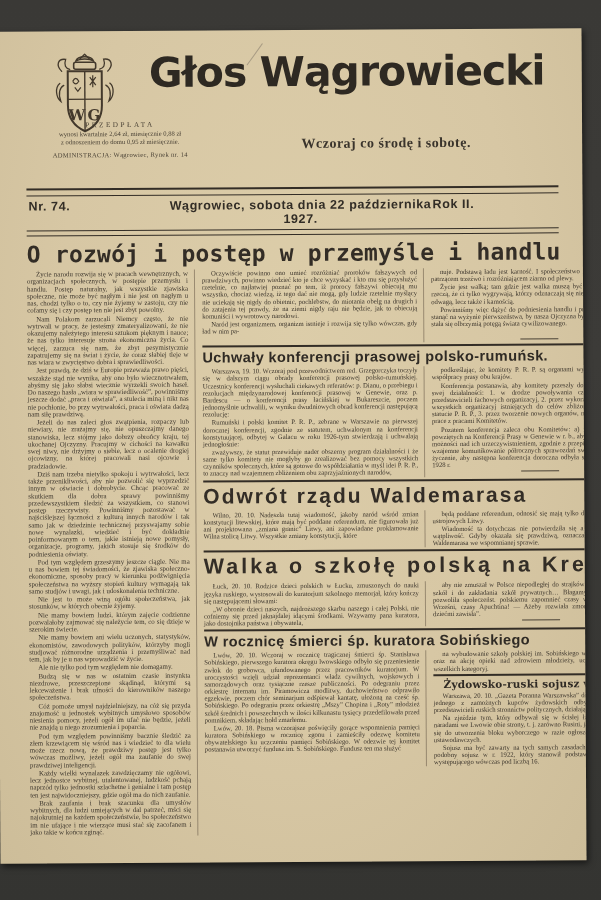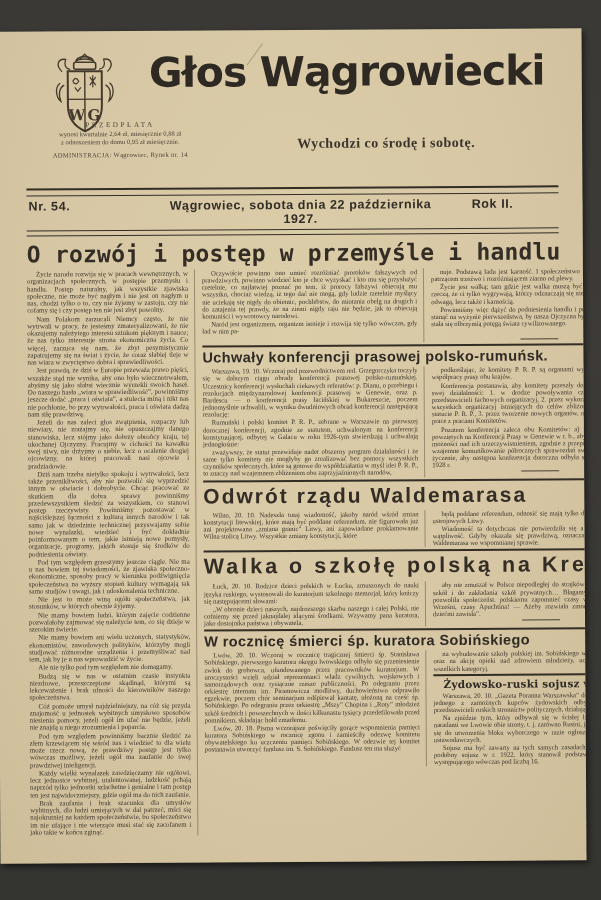--- a/index.html
+++ b/index.html
@@ -50,21 +50,21 @@
   .sec-rule{border-top:2.5px solid #332d26;margin:2px 0;}
   .end-rule{width:38px;border-top:1px solid #4a4236;margin:3px auto 2px;}
   
   .dateline{
     display:flex;align-items:baseline;padding:3px 6px 3px 2px;
     font-family:"Liberation Sans",sans-serif;font-weight:bold;
     font-size:12.5px;color:#322d26;letter-spacing:0.6px;
   }
   .dateline .dl-issue{width:140px;}
   .dateline .dl-date{flex:1;text-align:center;}
-  .dateline .dl-vol{width:120px;text-align:center;}
+  .dateline .dl-vol{width:120px;text-align:left;}
   
   .headline{
     margin:5px 0 3px;font-family:"DejaVu Sans Mono",monospace;font-weight:bold;
     font-size:23px;letter-spacing:0.2px;color:#332d26;white-space:nowrap;
   }
   
   .body-grid{display:grid;grid-template-columns:168px 1fr;column-gap:0;}
   .colmain{padding-right:6px;border-right:1px solid rgba(75,62,48,0.45);}
   .mid-right{padding-left:7px;}
   .two-col{display:grid;grid-template-columns:1fr 1fr;column-gap:0;}
@@ -125,28 +125,28 @@
 
     <h1 class="np-title">Głos Wągrowiecki</h1>
 
     <div class="mast-row">
       <div class="mast-box mast-left">
         <div class="mb-head">PRZEDPŁATA</div>
         <div class="mb-line">wynosi kwartalnie 2,64 zł, miesięcznie 0,88 zł</div>
         <div class="mb-line">z odnoszeniem do domu 0,95 zł miesięcznie.</div>
         <div class="mb-foot">ADMINISTRACJA: Wągrowiec, Rynek nr. 14</div>
       </div>
-      <div class="mast-center">Wychodzi co środę i sobotę.</div>
+      <div class="mast-center">Wczoraj co środę i sobotę.</div>
     </div>
   </header>
 
   <div class="rule-heavy"></div>
 
   <div class="dateline">
-    <span class="dl-issue">Nr. 54.</span>
+    <span class="dl-issue">Nr. 74.</span>
     <span class="dl-date">Wągrowiec, sobota dnia 22 października 1927.</span>
     <span class="dl-vol">Rok II.</span>
   </div>
 
   <div class="rule-double"></div>
 
   <h2 class="headline">O rozwój i postęp w przemyśle i handlu</h2>
 
   <div class="body-grid">
 

